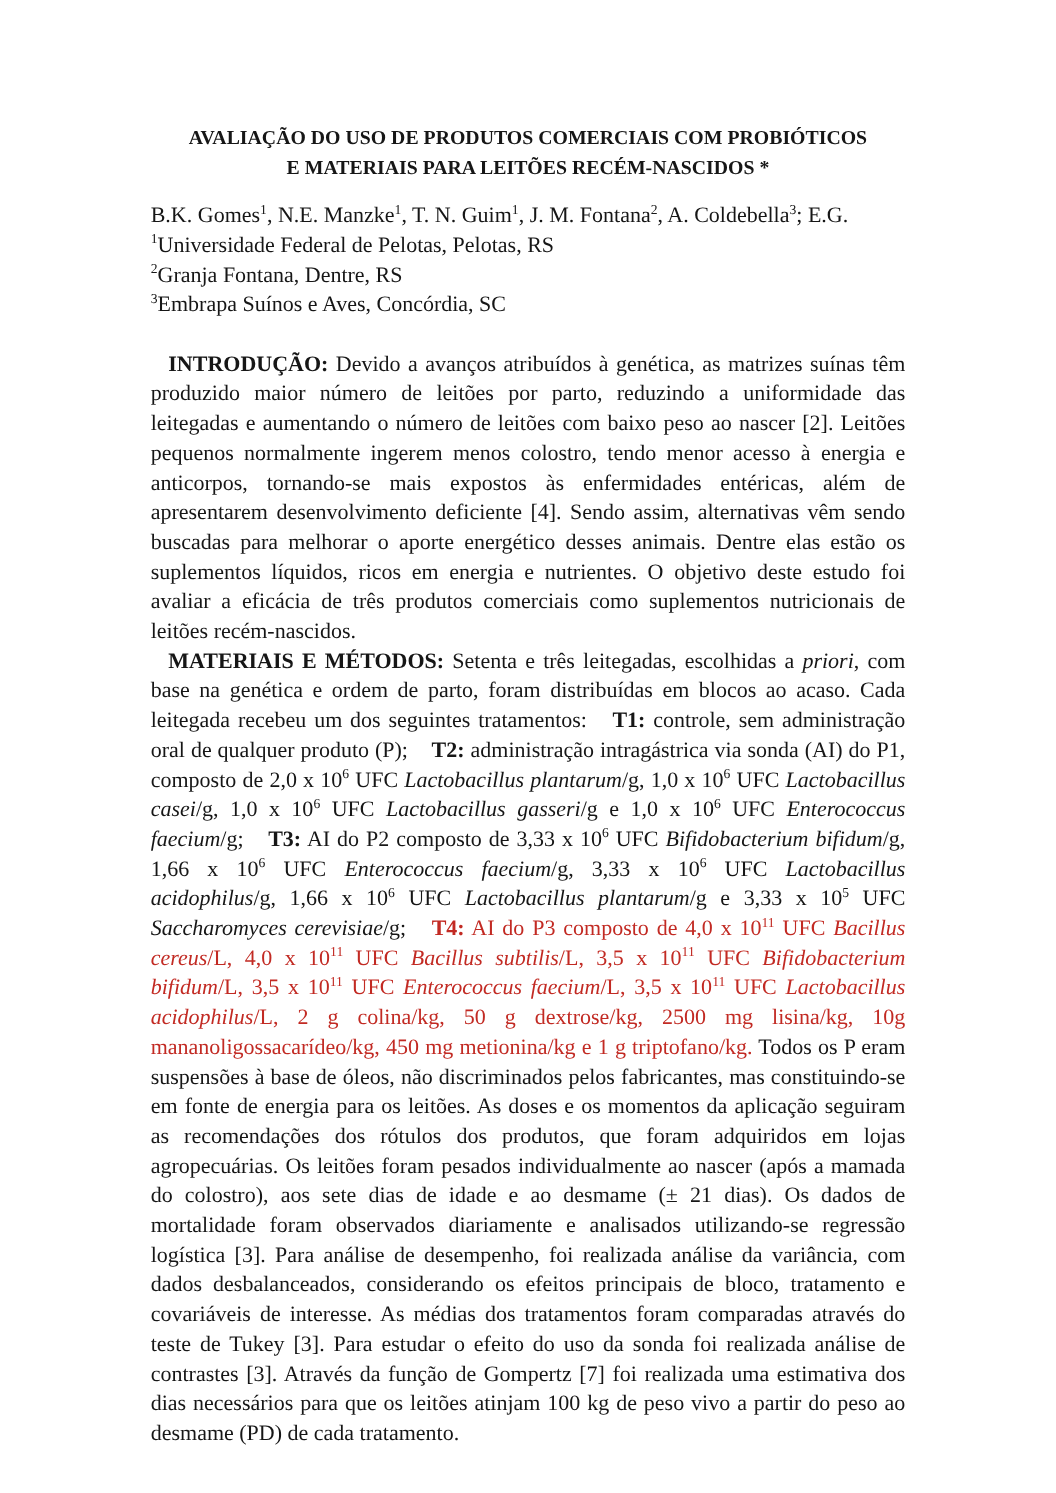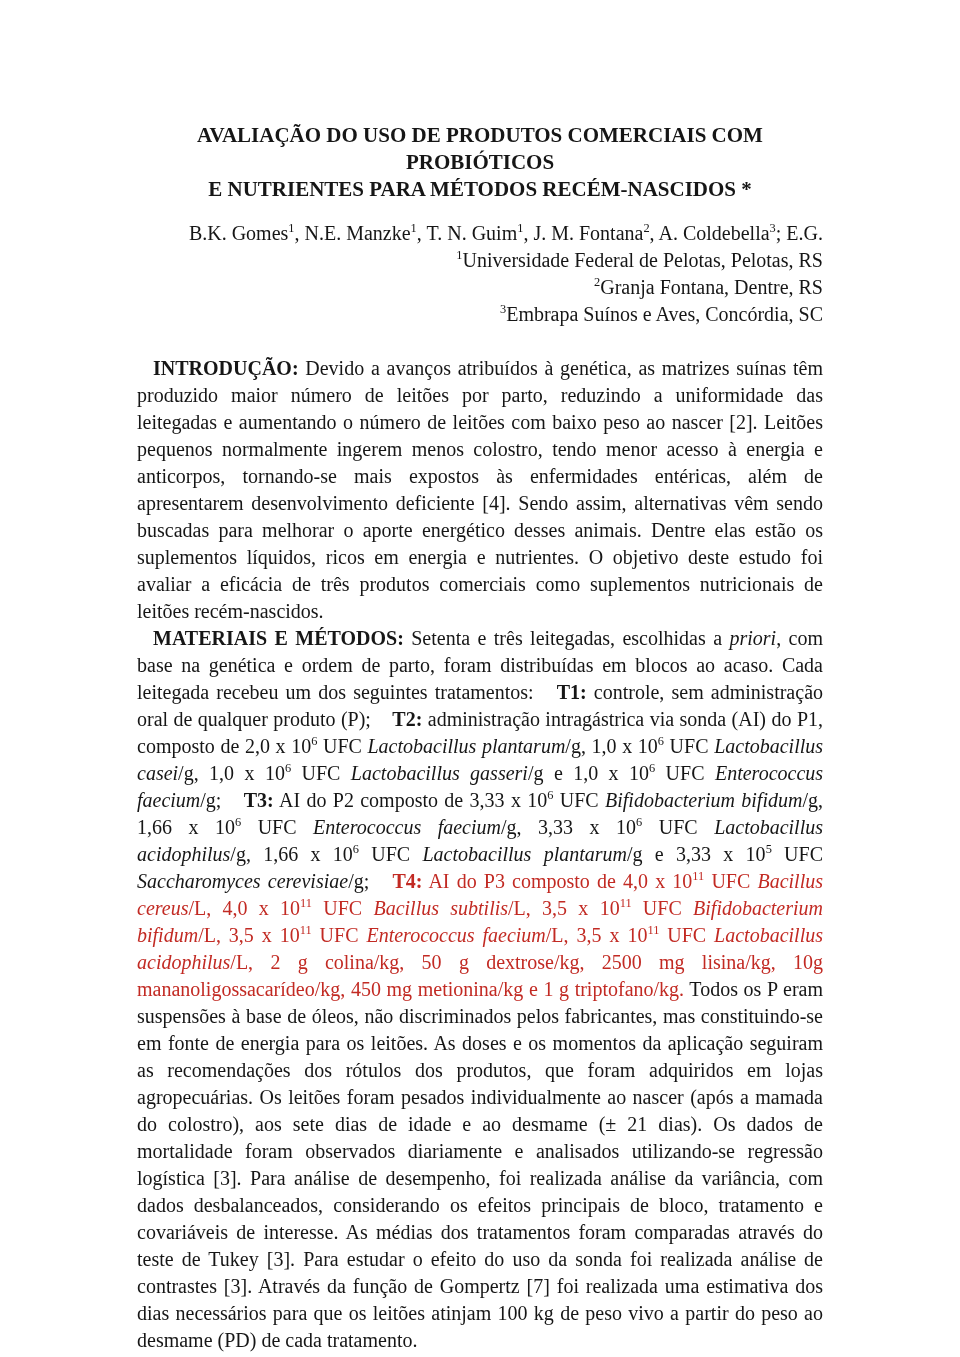--- a/index.html
+++ b/index.html
@@ -8,43 +8,43 @@
     min-height: 1357px;
     box-sizing: border-box;
     padding: 112px 137px 40px 137px;
     background: #ffffff;
     color: #161616;
     font-family: "Liberation Serif", serif;
     font-size: 20px;
     line-height: 27px;
   }
   .title {
-    margin: 10px;
-    font-size: 21px;
+    margin: 0;
+    font-size: 18px;
     line-height: 27px;
     font-weight: bold;
     text-align: center;
   }
   .tline { display: block; }
-  .authors { text-align: right; margin-top: 17px; }
+  .authors { text-align: left; margin-top: 17px; }
   .aline { display: block; }
   .body { margin: 0; text-align: justify; }
   .first { margin-top: 27px; }
   sup { font-size: 0.62em; line-height: 0; }
   .b { font-weight: bold; margin-left: 16px; }
   .i { font-style: italic; }
 </style>
 </head>
 <body>
 
 <div class="page">
 
   <h1 class="title">
     <span class="tline">AVALIAÇÃO DO USO DE PRODUTOS COMERCIAIS COM PROBIÓTICOS</span>
-    <span class="tline">E NUTRIENTES PARA MÉTODOS RECÉM-NASCIDOS *</span>
+    <span class="tline">E MATERIAIS PARA LEITÕES RECÉM-NASCIDOS *</span>
   </h1>
 
   <div class="authors">
     <span class="aline"><span>B.K. Gomes</span><sup>1</sup><span>, N.E. Manzke</span><sup>1</sup><span>, T. N. Guim</span><sup>1</sup><span>, J. M. Fontana</span><sup>2</sup><span>, A. Coldebella</span><sup>3</sup><span>; E.G.</span></span>
     <span class="aline"><sup>1</sup><span>Universidade Federal de Pelotas, Pelotas, RS</span></span>
     <span class="aline"><sup>2</sup><span>Granja Fontana, Dentre, RS</span></span>
     <span class="aline"><sup>3</sup><span>Embrapa Suínos e Aves, Concórdia, SC</span></span>
   </div>
 
   <p class="body first"><span class="b">INTRODUÇÃO: </span><span>Devido a avanços atribuídos à genética, as matrizes suínas têm produzido maior número de leitões por parto, reduzindo a uniformidade das leitegadas e aumentando o número de leitões com baixo peso ao nascer [2]. Leitões pequenos normalmente ingerem menos colostro, tendo menor acesso à energia e anticorpos, tornando-se mais expostos às enfermidades entéricas, além de apresentarem desenvolvimento deficiente [4]. Sendo assim, alternativas vêm sendo buscadas para melhorar o aporte energético desses animais. Dentre elas estão os suplementos líquidos, ricos em energia e nutrientes. O objetivo deste estudo foi avaliar a eficácia de três produtos comerciais como suplementos nutricionais de leitões recém-nascidos.</span></p>

